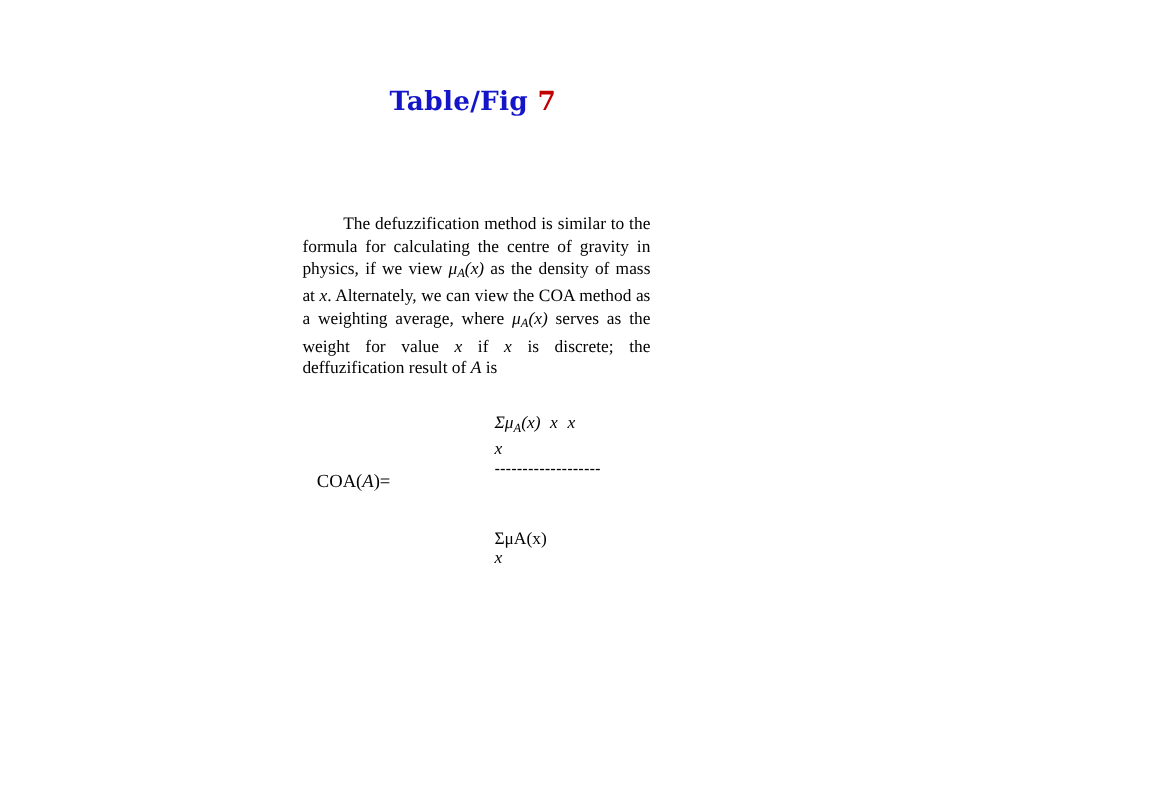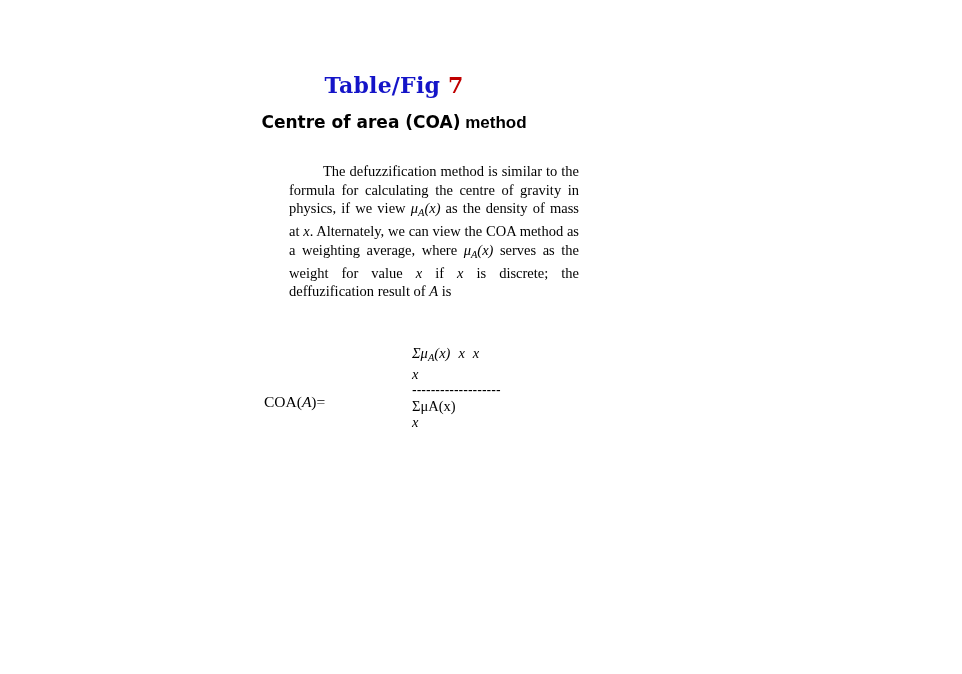--- a/index.html
+++ b/index.html
@@ -56,29 +56,28 @@
   }
   .fig-subtitle .lighter {
     font-family: "Liberation Sans", sans-serif;
     font-weight: bold;
   }
 
   
   .body-para {
     position: absolute;
     left: 252px;
-    top: 162px;
+    top: 178px;
     width: 290px;
     text-align: justify;
     text-justify: inter-word;
     font-family: "Liberation Serif", serif;
     font-size: 14.5px;
     line-height: 18.5px;
     color: #000000;
-    margin-left: 37px;
   }
   .body-para .indent {
     display: inline-block;
     width: 34px;
   }
   i.var {
     font-family: "Liberation Serif", serif;
     font-style: italic;
   }
   .mu {
@@ -129,39 +128,37 @@
     font-size: 14px;
     letter-spacing: 0px;
     line-height: 16px;
     white-space: nowrap;
     color: #000000;
   }
   .eq-denom {
     font-size: 14.5px;
     line-height: 16px;
     white-space: nowrap;
+    margin-top: 43px;
   }
   .gapsp {
     display: inline-block;
     width: 8px;
   }
 </style>
 </head>
 <body>
 
 <div class="page">
 
   <div class="fig-title">
     <span class="blue">Table/Fig</span>
     <span class="red">7</span>
   </div>
 
-  <div class="fig-subtitle">
-    <span>Centre of area (COA)</span><span class="lighter"> method</span>
-  </div>
 
   <div class="body-para">
     <span class="indent"></span><span>The defuzzification method is similar to the formula for calculating the centre of gravity in physics, if we view </span><span class="mu">μ</span><span class="sub">A</span><i class="var">(x)</i><span> as the density of mass at </span><i class="var">x</i><span>. Alternately, we can view the COA method as a weighting average, where </span><span class="mu">μ</span><span class="sub">A</span><i class="var">(x)</i><span> serves as the weight for value </span><i class="var">x</i><span> if </span><i class="var">x</i><span> is discrete; the deffuzification result of </span><i class="var">A</i><span> is</span>
   </div>
 
   <div class="equation">
     <div class="eq-lhs">
       <span>COA(</span><i class="var">A</i><span>)=</span>
     </div>
 

